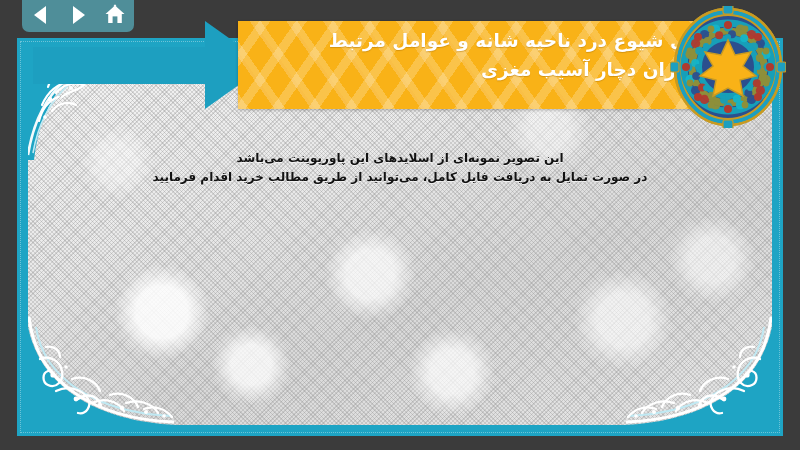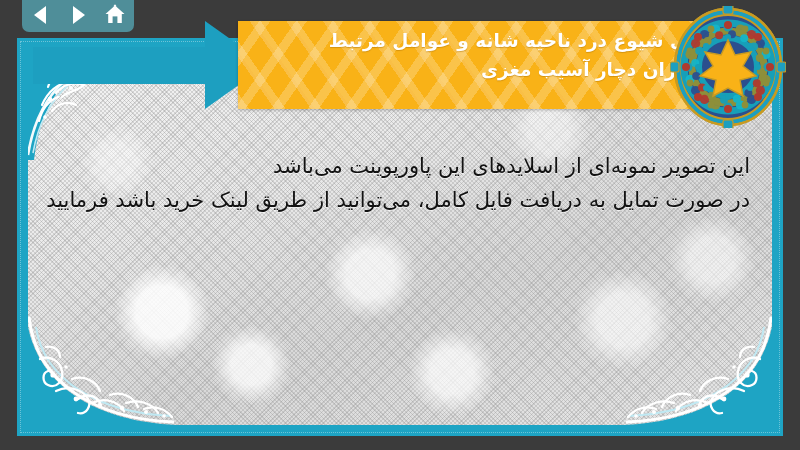--- a/index.html
+++ b/index.html
@@ -86,22 +86,22 @@
     text-shadow:0 1px 1px rgba(170,110,0,.45);
     white-space:pre-line;
   }
   
   #medallion{position:absolute;right:14px;top:-8px;width:116px;height:122px;z-index:35;}
   #medallion svg{display:block;}
 
   
   #body-text{
     position:absolute;left:22px;right:22px;top:100px;
-    direction:rtl;text-align:right;color:#121212;
-    font-size:21px;line-height:1.62;font-weight:400;
+    direction:rtl;text-align:center;color:#121212;
+    font-size:12px;line-height:1.62;font-weight:700;
     z-index:20;
     text-shadow:0 1px 0 rgba(255,255,255,.6);
   }
   #body-text .line{display:block;white-space:nowrap;}
 </style>
 </head>
 <body>
 
 <div id="stage">
 
@@ -215,21 +215,21 @@
               <circle cx="120" cy="105" r="2"></circle>
                 <circle cx="138" cy="109" r="1.8"></circle>
               <circle cx="40" cy="60" r="1.8"></circle>
             </g>
           </g>
         </svg>
       </div>
 
       <div id="body-text">
         <span class="line">این تصویر نمونه‌ای از اسلایدهای این پاورپوینت می‌باشد</span>
-        <span class="line">در صورت تمایل به دریافت فایل کامل، می‌توانید از طریق لینک خرید باشد فرمایید</span>
+        <span class="line">در صورت تمایل به دریافت فایل کامل، می‌توانید از طریق مطالب خرید اقدام فرمایید</span>
       </div>
 
     </div>
   </div>
 
   <div id="ribbon-wrap">
     <div id="ribbon-tail"></div>
     <div id="ribbon-arrow"></div>
     <div id="banner">
       <div class="weave"></div>

